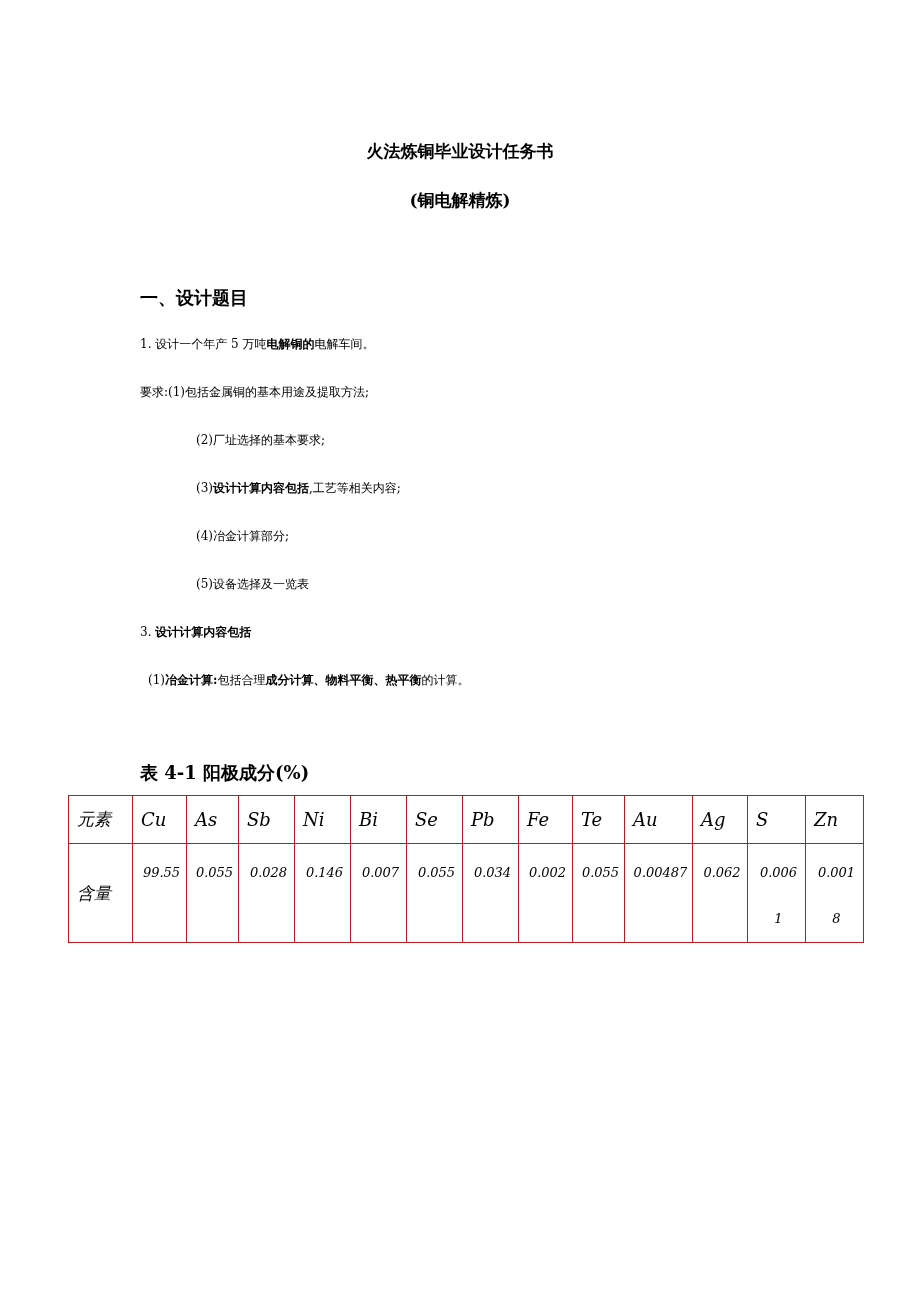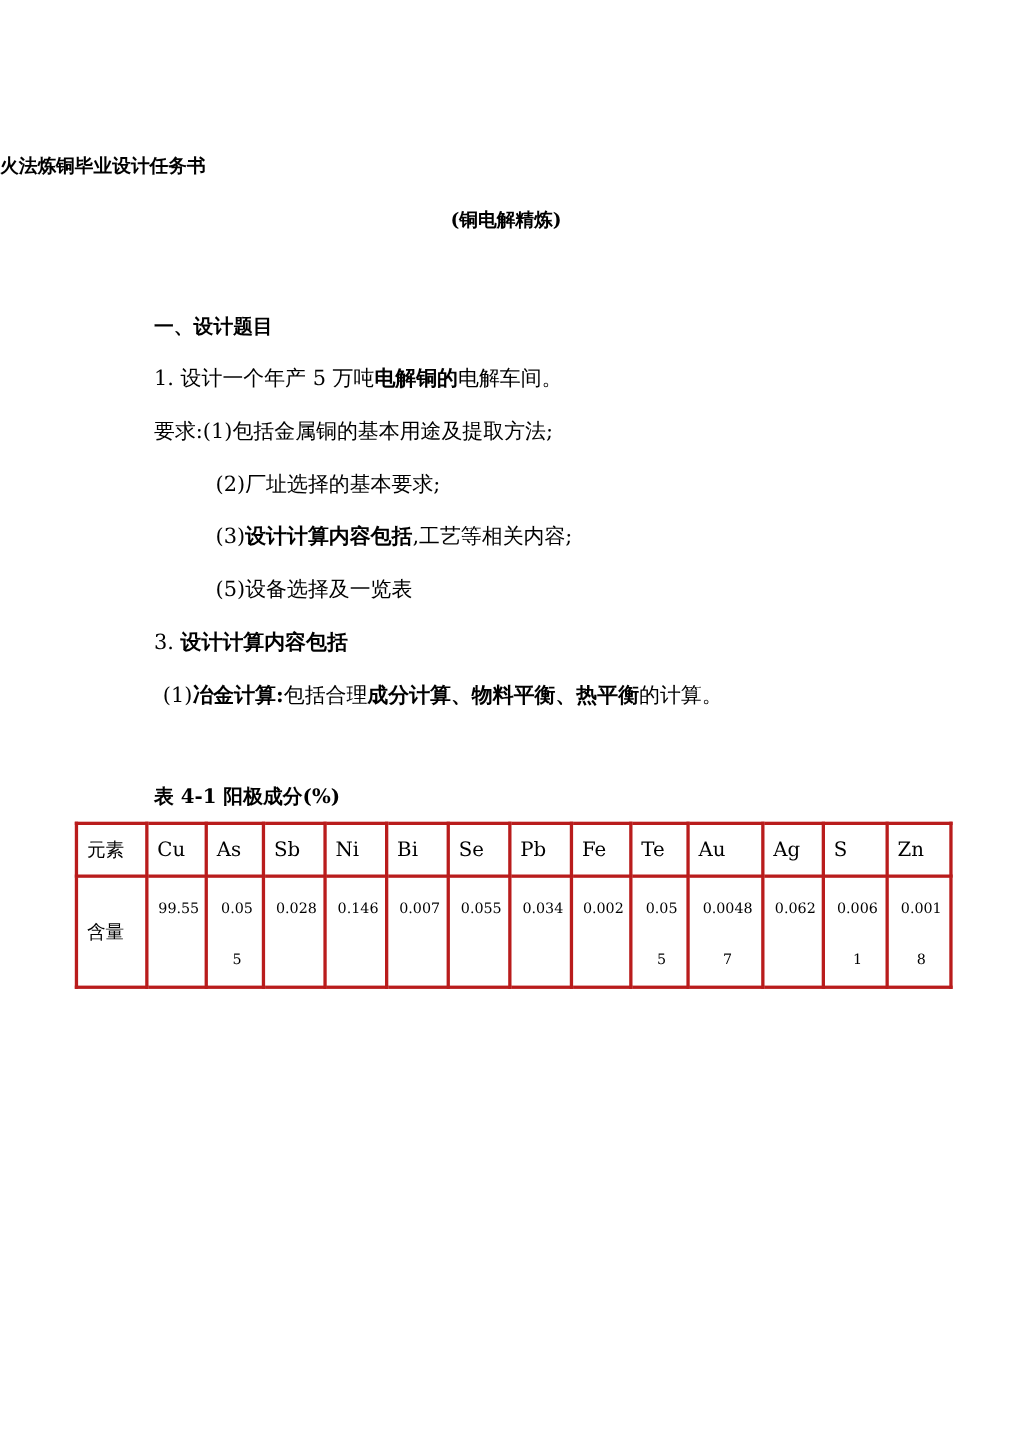--- a/index.html
+++ b/index.html
@@ -8,41 +8,42 @@
     width: 920px;
     height: 1302px;
     background: #ffffff;
     color: #000000;
     font-family: "DejaVu Serif", "Liberation Serif", serif;
     overflow: hidden;
   }
   .title {
     margin: 0;
     padding-top: 140px;
+    text-align: center;
     font-size: 17px;
     font-weight: bold;
     line-height: 23px;
   }
   .subtitle {
     margin: 26px 0 0 0;
     text-align: center;
     font-size: 17px;
     font-weight: bold;
     line-height: 22px;
   }
   .section1 { margin: 76px 0 0 140px; font-size: 18px; }
   .heading {
     margin: 0 0 24px 0;
     font-size: 18px;
     font-weight: bold;
     line-height: 22px;
   }
   p.line {
     margin: 0 0 26px 0;
-    font-size: 19px;
+    font-size: 12px;
     line-height: 22px;
     font-weight: normal;
     white-space: pre-wrap;
   }
   p.line.indent-lg { margin-left: 56px; }
   p.line.indent-sm { margin-left: 8px; }
   .b { font-weight: bold; }
   .section2-head { margin: 71px 0 0 140px; }
   .heading2 {
     margin: 0;
@@ -55,23 +56,24 @@
     font-size: 18px;
     font-weight: bold;
     line-height: 22px;
   }
   table.anode {
     margin: 11px 0 0 68px;
     border-collapse: collapse;
     table-layout: fixed;
   }
   table.anode td {
-    border: 3px solid #b91c1c;
+    border: 1px solid #b91c1c;
     box-sizing: border-box;
     overflow: hidden;
+    font-style: italic;
   }
   td.lbl {
     font-size: 17px;
     padding: 4px 4px 4px 8px;
     vertical-align: middle;
   }
   td.el {
     font-size: 18px;
     padding: 4px 4px 4px 8px;
     vertical-align: middle;
@@ -94,20 +96,21 @@
 
   <h1 class="title">火法炼铜毕业设计任务书</h1>
   <h2 class="subtitle">(铜电解精炼)</h2>
 
   <div class="section1">
     <h3 class="heading">一、设计题目</h3>
     <p class="line"><span>1. 设计一个年产 5 万吨</span><span class="b">电解铜的</span><span>电解车间。</span></p>
     <p class="line"><span>要求:(1)包括金属铜的基本用途及提取方法;</span></p>
     <p class="line indent-lg"><span>(2)厂址选择的基本要求;</span></p>
     <p class="line indent-lg"><span>(3)</span><span class="b">设计计算内容包括</span><span>,工艺等相关内容;</span></p>
+    <p class="line indent-lg"><span>(4)冶金计算部分;</span></p>
     <p class="line indent-lg"><span>(5)设备选择及一览表</span></p>
     <p class="line"><span>3. </span><span class="b">设计计算内容包括</span></p>
     <p class="line indent-sm"><span>(1)</span><span class="b">冶金计算:</span><span>包括合理</span><span class="b">成分计算、物料平衡、热平衡</span><span>的计算。</span></p>
   </div>
 
   <div class="section2-head">
     <p class="table-caption">表 4-1 阳极成分(%)</p>
   </div>
 
   <table class="anode">

